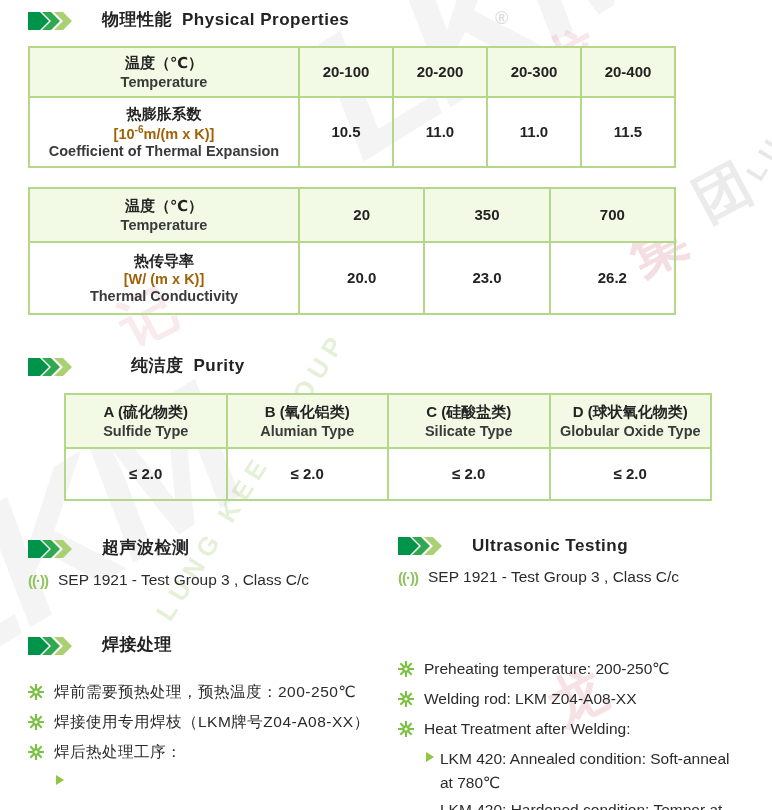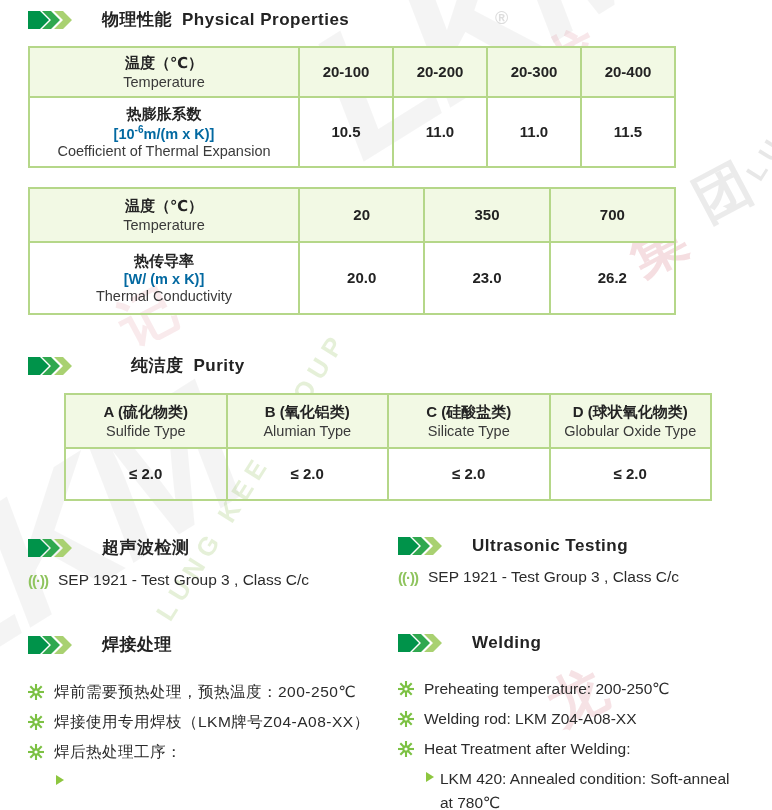--- a/index.html
+++ b/index.html
@@ -7,32 +7,32 @@
        font-family:"Liberation Sans","DejaVu Sans",sans-serif;color:#2b2b2b;}
   .page{position:relative;width:772px;height:810px;background:#fff;}
   .wm-layer{position:absolute;inset:0;overflow:hidden;pointer-events:none;z-index:0;}
   .wm{position:absolute;font-weight:bold;white-space:nowrap;user-select:none;}
   .wm-lkm{font-style:italic;font-size:180px;letter-spacing:-8px;color:rgba(0,0,0,0.045);transform:rotate(-32deg);}
   .wm-grp{font-size:26px;letter-spacing:7px;transform:rotate(-58deg);transform-origin:left top;}
   .wm-char{font-size:56px;transform:rotate(-28deg);}
   .content{position:relative;z-index:1;padding:8px 28px 0 28px;}
 
   
-  .sec-head{display:flex;align-items:center;gap:8px;}
+  .sec-head{display:flex;align-items:flex-end;gap:8px;}
   .sec-head .arrow{flex:0 0 auto;display:block;}
   .sec-title{font-size:17px;font-weight:bold;color:#232323;letter-spacing:0.5px;margin-left:14px;}
   .sec-title .en-part{margin-left:10px;}
 
   
   table.ptable{border-collapse:collapse;width:648px;table-layout:fixed;}
   table.ptable th,table.ptable td{border:2px solid #b5d789;text-align:center;vertical-align:middle;padding:4px 4px;}
   table.ptable .hrow th{background:#f2f9e4;}
   .cell-zh{font-size:15px;font-weight:bold;color:#232323;}
-  .cell-en{font-size:14.5px;font-weight:normal;color:#3a3a3a;margin-top:1px;}
-  .cell-unit{font-size:14.5px;font-weight:bold;color:#0369a1;}
+  .cell-en{font-size:14.5px;font-weight:bold;color:#3a3a3a;margin-top:1px;}
+  .cell-unit{font-size:14.5px;font-weight:bold;color:#a16207;}
   .cell-unit sup{font-size:10px;}
   .val{font-size:15px;font-weight:bold;color:#232323;}
   .t1{margin-top:15px;}
   .t1 .hrow th{height:40px;}
   .t1 .brow th,.t1 .brow td{height:60px;}
   .t2{margin-top:19px;}
   .t2 .hrow th{height:44px;}
   .t2 .brow th,.t2 .brow td{height:62px;}
   .t3{margin-top:16px;margin-left:36px;}
   .t3 .hrow th{height:44px;}
@@ -287,30 +287,20 @@
           </li>
         </ul>
         <ul class="sublist">
           <li><span class="tri"></span></li>
           <li></li>
 
         </ul>
       </div>
 
       <div class="weld-col right">
-        <div class="sec-head">
-          <svg class="arrow" width="52" height="20" viewBox="0 0 52 20">
-            <polygon points="0,1 12,1 21,10 12,19 0,19" fill="#00934a"></polygon>
-            <polygon points="14,1 23,1 32,10 23,19 14,19 23,10" fill="#2fa84f"></polygon>
-            <polygon points="26,1 35,1 44,10 35,19 26,19 35,10" fill="#a9d171"></polygon>
-          </svg>
-          <div class="sec-title">
-            <span>Welding</span>
-          </div>
-        </div>
         <ul class="blist">
           <li>
             <span class="bicon"><svg width="16" height="16" viewBox="0 0 20 20">
                   <g stroke="#7cc143" stroke-width="2.6">
                     <line x1="10" y1="0" x2="10" y2="20"></line>
                     <line x1="0" y1="10" x2="20" y2="10"></line>
                     <line x1="2.9" y1="2.9" x2="17.1" y2="17.1"></line>
                     <line x1="17.1" y1="2.9" x2="2.9" y2="17.1"></line>
                   </g>
                   <circle cx="10" cy="10" r="4.6" fill="#7cc143"></circle>

